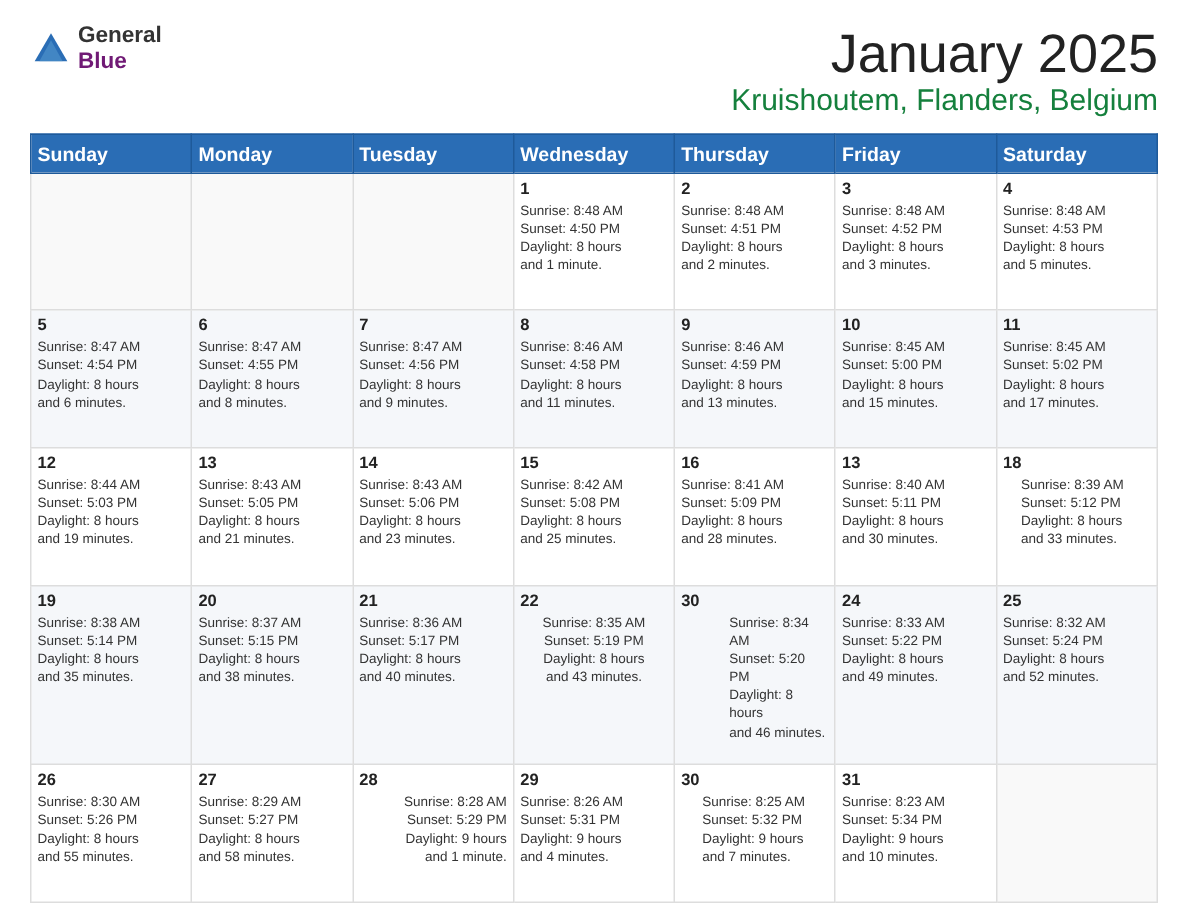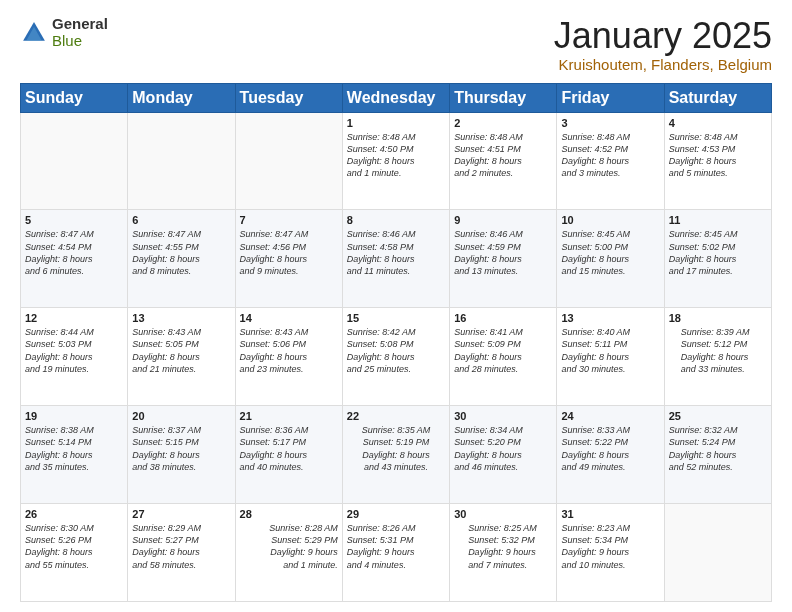--- a/index.html
+++ b/index.html
@@ -33,52 +33,52 @@
       flex-direction: column;
       line-height: 1.1;
     }
     .logo-general {
       font-size: 15px;
       font-weight: bold;
       color: #333;
     }
     .logo-blue {
       font-size: 15px;
-      font-weight: normal;
-      color: #4d7c0f;
+      font-weight: bold;
+      color: #701a75;
     }
     .logo-icon {
       width: 28px;
       height: 28px;
     }
     .title-block {
       text-align: right;
     }
     .title-month {
       font-size: 36px;
       font-weight: 300;
       color: #222;
       line-height: 1.1;
       margin-left: 48px;
     }
     .title-location {
-      font-size: 15px;
-      color: #a16207;
+      font-size: 20px;
+      color: #15803d;
     }
     .calendar {
       flex: 1;
       border: 1px solid #ccc;
       border-collapse: collapse;
       width: 100%;
       table-layout: fixed;
     }
     .calendar th {
       background-color: #2a6db5;
       color: #fff;
-      font-size: 16px;
+      font-size: 13px;
       font-weight: bold;
       padding: 5px 4px;
       text-align: left;
       border: 1px solid #1e5a9a;
     }
     .calendar td {
       vertical-align: top;
       border: 1px solid #ddd;
       padding: 4px 4px 3px 4px;
       font-size: 9.5px;
@@ -92,21 +92,20 @@
     .day-number {
       font-weight: bold;
       font-size: 11px;
       margin-bottom: 2px;
       color: #222;
     }
     .day-info {
       font-size: 9px;
       color: #333;
       line-height: 1.35;
-      font-style: italic;
     }
     .empty {
       background: #f9f9f9 !important;
     }
   </style>
 </head>
 <body>
 
 <div class="page">
   <div class="header">
@@ -298,21 +297,21 @@
           </td>
           <td>
             <div class="day-number">22</div>
             <div class="day-info" style="white-space: pre-line; text-align: center;">Sunrise: 8:35 AM
 Sunset: 5:19 PM
 Daylight: 8 hours
 and 43 minutes.</div>
           </td>
           <td>
             <div class="day-number">30</div>
-            <div class="day-info" style="white-space: pre-line;">Sunrise: 8:34 AM
+            <div class="day-info" style="white-space: pre-line; margin-left: 32px;">Sunrise: 8:34 AM
 Sunset: 5:20 PM
 Daylight: 8 hours
 and 46 minutes.</div>
           </td>
           <td>
             <div class="day-number">24</div>
             <div class="day-info" style="white-space: pre-line;">Sunrise: 8:33 AM
 Sunset: 5:22 PM
 Daylight: 8 hours
 and 49 minutes.</div>

